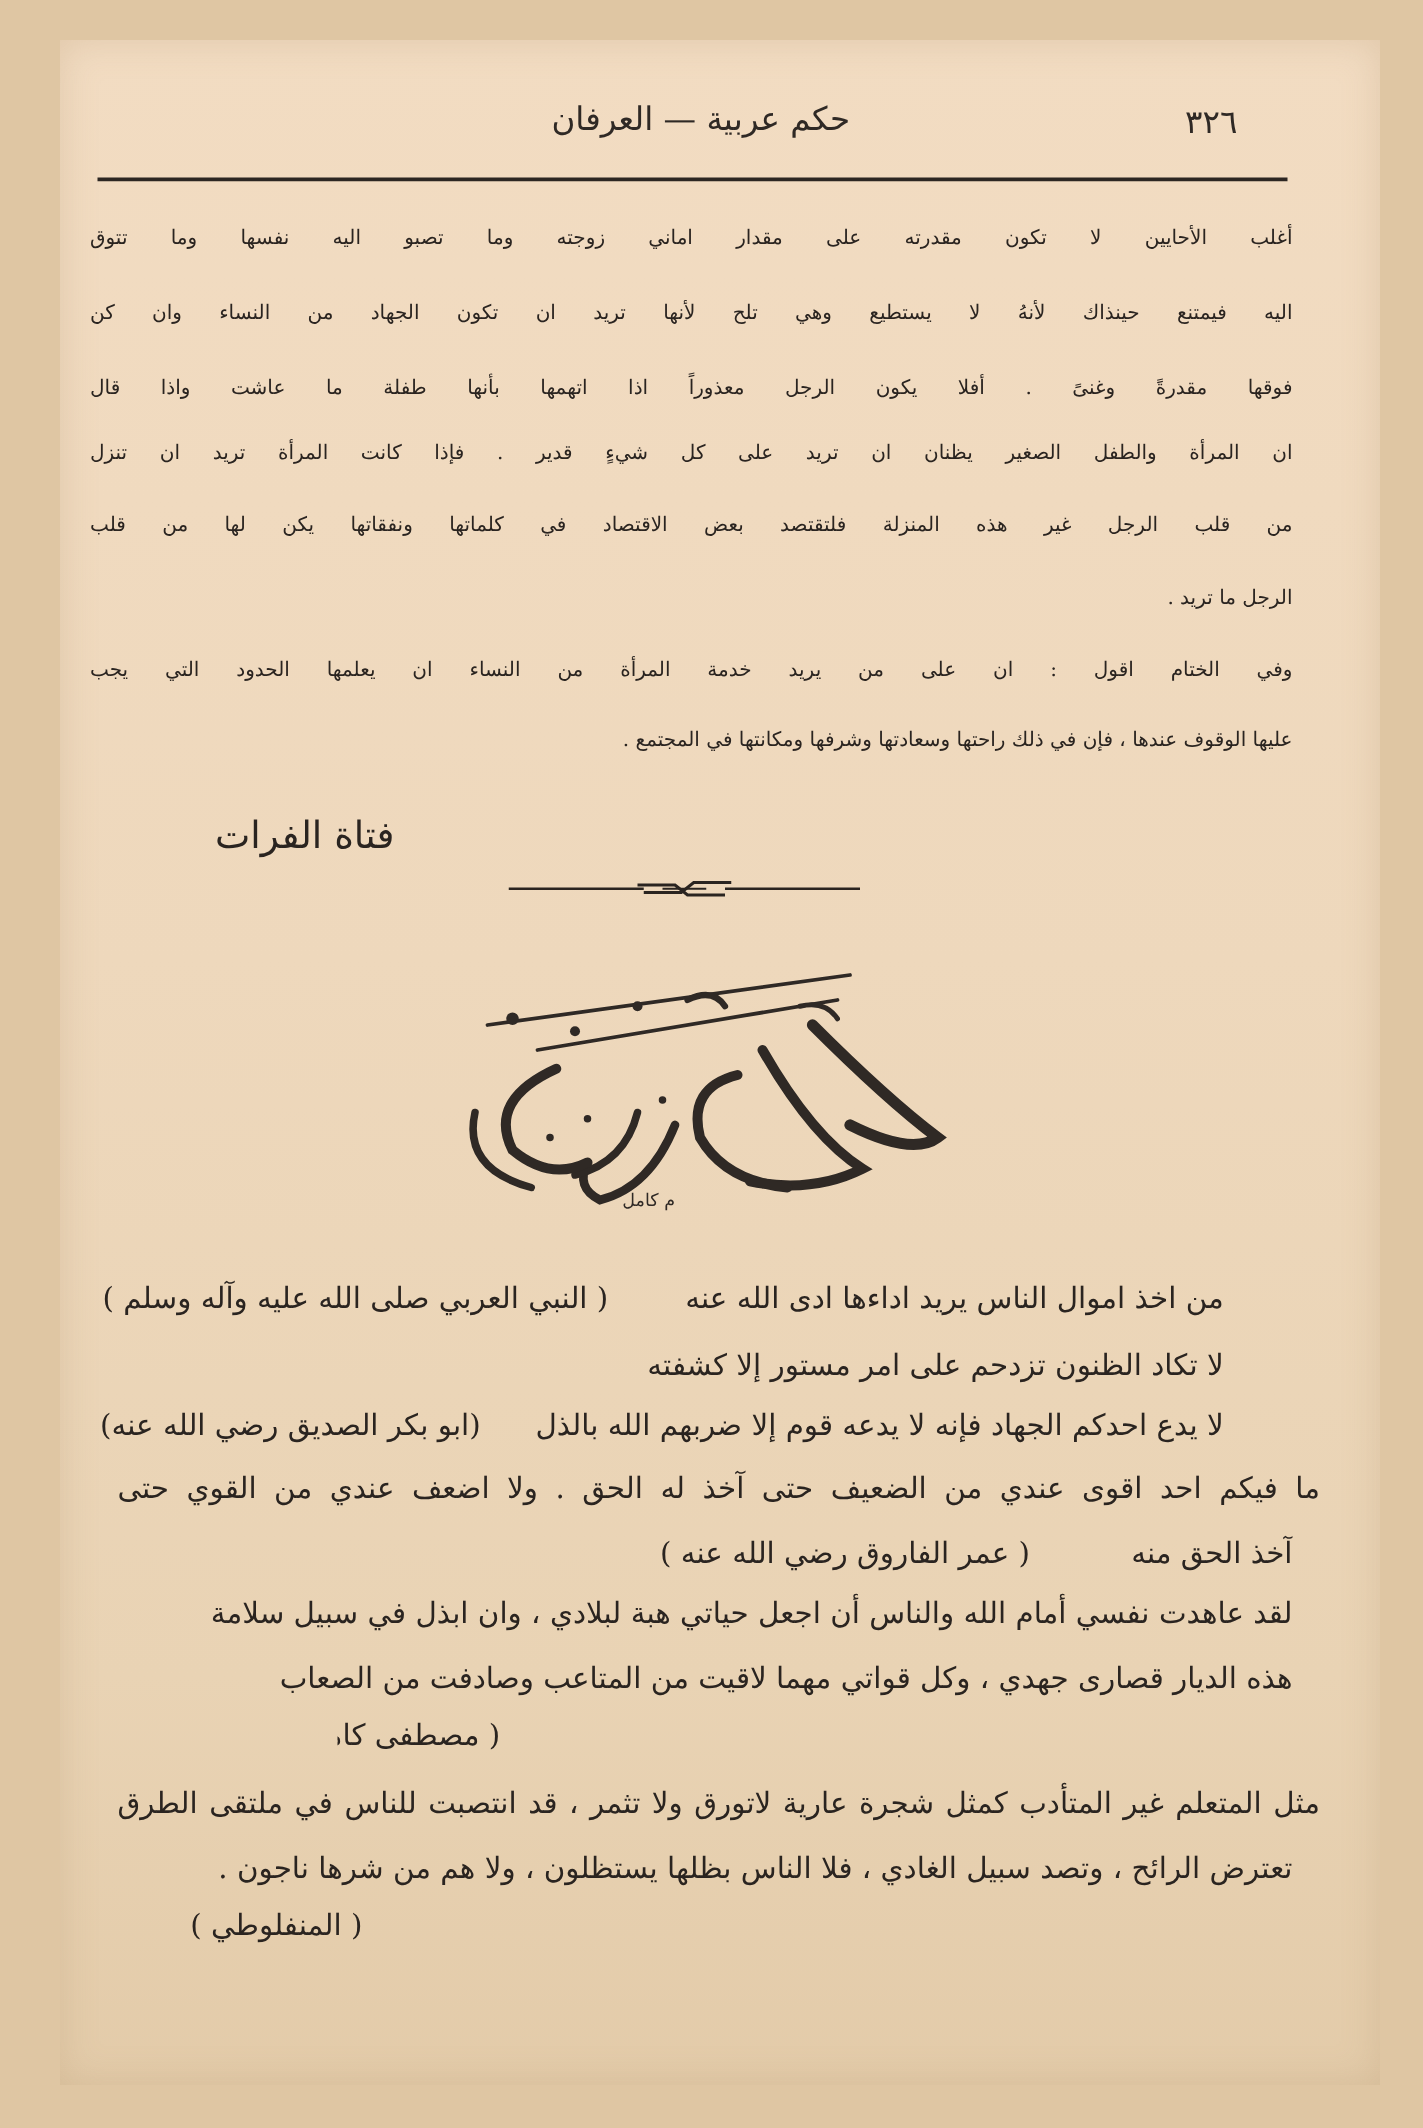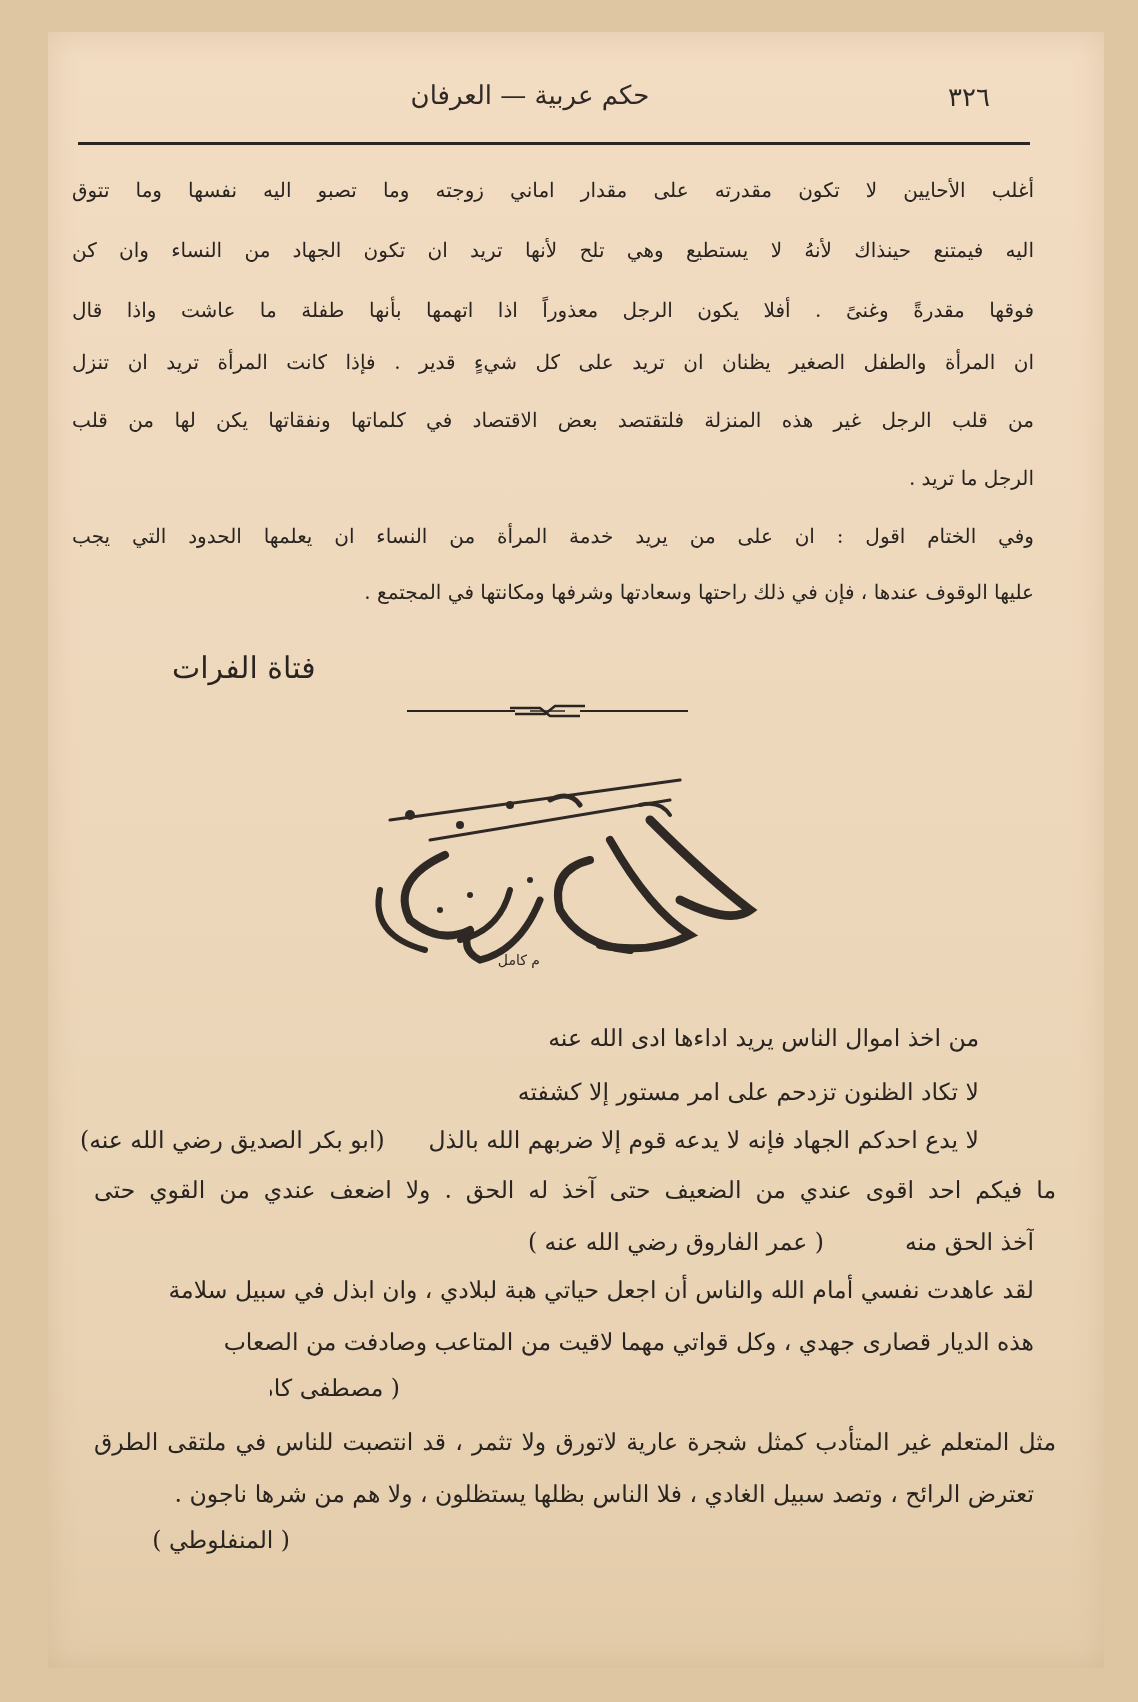--- a/index.html
+++ b/index.html
@@ -7,25 +7,25 @@
     width:1138px; height:1702px; background:#dfc6a3; position:relative; overflow:hidden;
     font-family:"DejaVu Serif", serif; color:#2a2420;
   }
   .page {
     position:absolute; left:48px; top:32px; width:1056px; height:1636px;
     background:linear-gradient(180deg,#f2dcc2 0%,#eed8bc 45%,#e9d3b4 80%,#e3cba9 100%);
     box-shadow: inset 0 0 30px rgba(170,140,100,0.25);
   }
   .abs { position:absolute; }
   .header-num { left:948px; top:82px; font-size:26px; direction:rtl; color:#2f2925; }
-  .header-title { left:380px; width:300px; top:80px; font-size:26px; direction:rtl; text-align:center; color:#2f2925; }
+  .header-title { left:380px; width:300px; top:80px; font-size:26px; direction:rtl; color:#2f2925; }
   .rule { left:78px; top:142px; width:952px; height:3px; background:#2c2622; }
   .line {
     position:absolute; left:72px; width:962px; direction:rtl; text-align:justify; text-align-last:justify;
-    font-size:20px; line-height:40px; height:40px; white-space:nowrap; overflow:hidden;
+    font-size:16px; line-height:40px; height:40px; white-space:nowrap; overflow:hidden;
   }
   .line.last { text-align-last:right; }
   .signature { left:172px; top:650px; font-size:30px; font-weight:normal; direction:rtl; }
   .ornament { left:405px; top:700px; width:285px; height:22px; }
   .calligraphy { left:350px; top:760px; width:420px; height:210px; }
   .quote-line {
     position:absolute; left:72px; width:962px; direction:rtl; font-size:23.5px; line-height:40px; height:40px;
     white-space:nowrap; overflow:hidden; text-align:right;
   }
   .quote-line .src { display:inline-block; }
@@ -80,20 +80,21 @@
         <circle cx="60" cy="55" r="5"></circle>
       <circle cx="120" cy="135" r="3"></circle>
         <circle cx="90" cy="150" r="3"></circle>
         <circle cx="180" cy="120" r="3"></circle>
     </g>
     <text x="190" y="205" font-size="14" font-family="DejaVu Sans, sans-serif" fill="#2f2925" direction="rtl">م كامل</text>
   </svg>
 </div>
 
 <div class="quote-line" style="top:1018px">
+  <span class="src" style="position:absolute; left:10px;">( النبي العربي صلى الله عليه وآله وسلم )</span>
   <span style="position:absolute; right:55px;">من اخذ اموال الناس يريد اداءها ادى الله عنه</span>
 </div>
 <div class="quote-line" style="top:1072px">
   <span style="position:absolute; right:55px;">لا تكاد الظنون تزدحم على امر مستور إلا كشفته</span>
 </div>
 <div class="quote-line" style="top:1120px">
   <span class="src" style="position:absolute; left:8px;">(ابو بكر الصديق رضي الله عنه)</span>
   <span style="position:absolute; right:55px;">لا يدع احدكم الجهاد فإنه لا يدعه قوم إلا ضربهم الله بالذل</span>
 </div>
 <div class="quote-line q-justify" style="top:1170px">ما فيكم احد اقوى عندي من الضعيف حتى آخذ له الحق . ولا اضعف عندي من القوي حتى</div>

